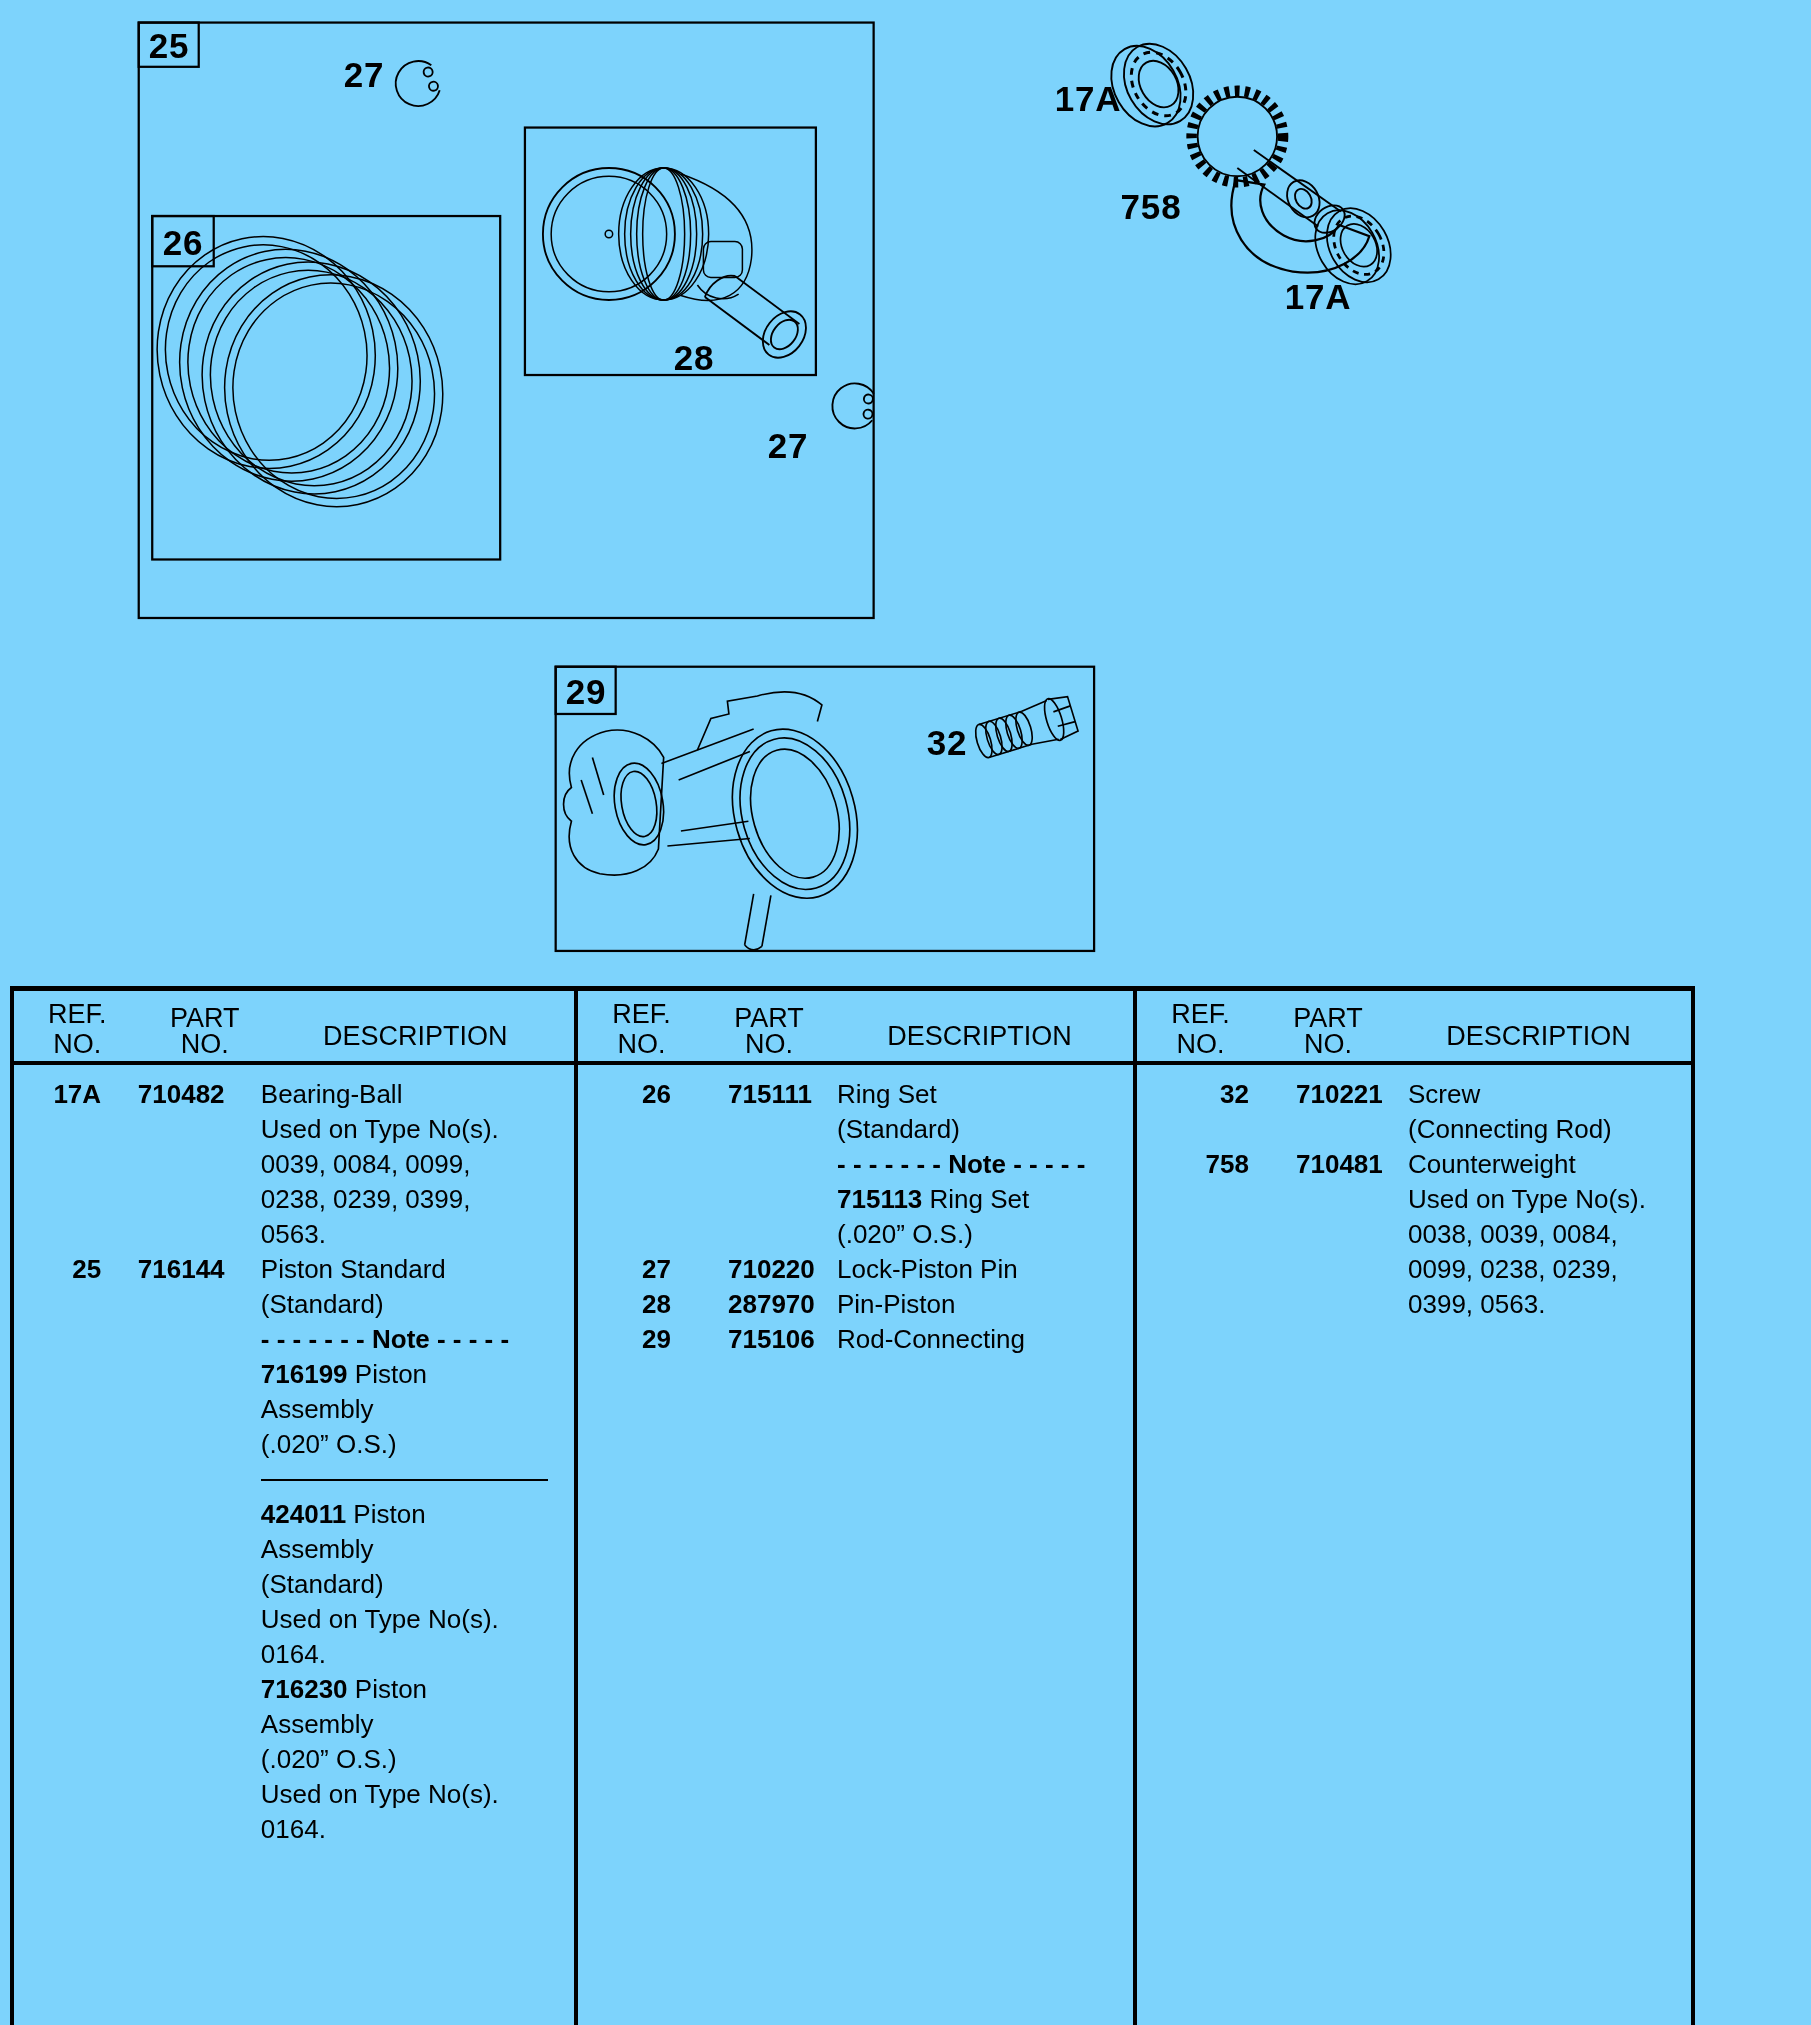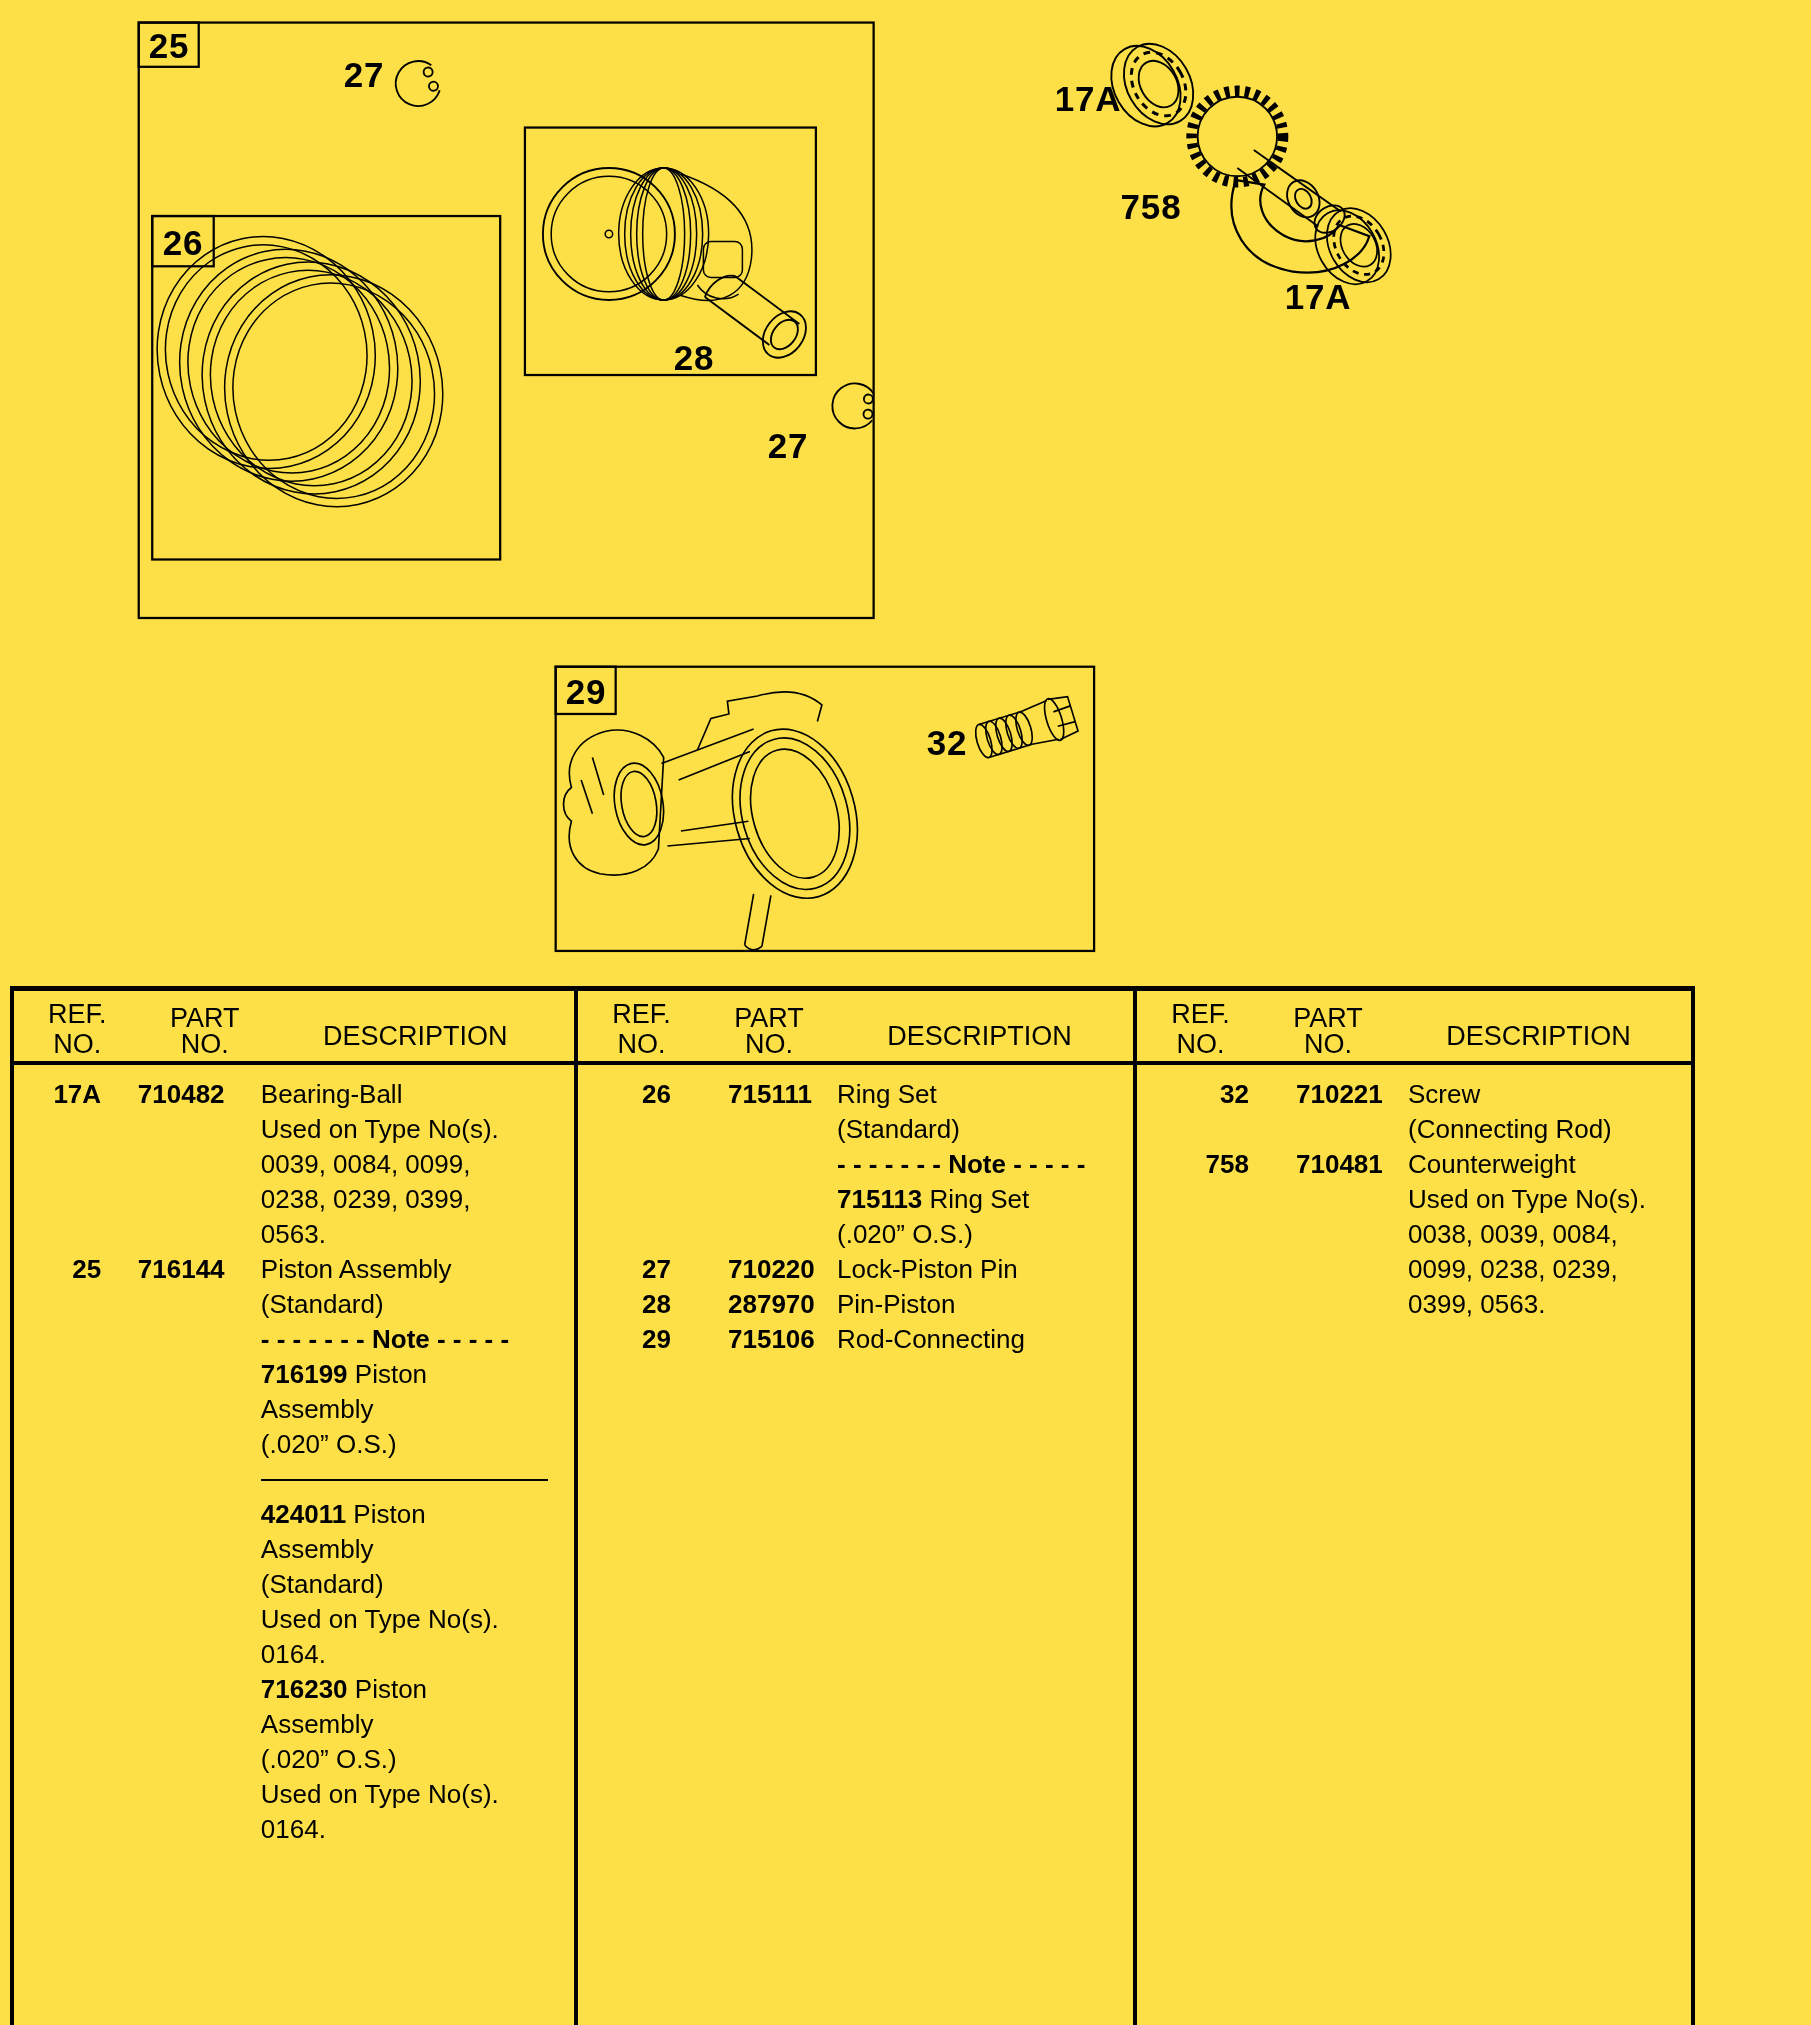--- a/index.html
+++ b/index.html
@@ -1,16 +1,16 @@
 <!DOCTYPE html>
 <html style="font-size:12px"><head>
 <meta charset="utf-8">
 <style>
   html,body{margin:0;padding:0;background:#ffffff;}
-  .page{position:relative;width:1811px;height:2025px;background:#fde047;overflow:hidden;
+  .page{position:relative;width:1811px;height:2025px;background:#7dd3fc;overflow:hidden;
         font-family:"Liberation Sans", sans-serif;color:#000;}
   svg{position:absolute;left:0;top:0;}
   .dlabel{position:absolute;font-weight:bold;font-size:35px;line-height:1;
           transform:translate(-50%,-50%);letter-spacing:0.8px;white-space:nowrap;}
   
   .tline{position:absolute;background:#000;}
   .col{position:absolute;}
   .hdr{position:absolute;font-size:27px;line-height:30px;}
   .hdr span{position:absolute;display:block;text-align:center;white-space:nowrap;}
   .h-ref1{left:15px;top:0;width:105px;}
@@ -212,21 +212,21 @@
           <span class="desc"><span class="pre"></span><span class="txt">0238, 0239, 0399,</span></span>
         </div>
         <div class="ln">
           <span class="ref-no"></span>
           <span class="part-no"></span>
           <span class="desc"><span class="pre"></span><span class="txt">0563.</span></span>
         </div>
         <div class="ln">
           <span class="ref-no">25</span>
           <span class="part-no">716144</span>
-          <span class="desc"><span class="pre"></span><span class="txt">Piston Assembly</span></span>
+          <span class="desc"><span class="pre"></span><span class="txt">Piston Standard</span></span>
         </div>
         <div class="ln">
           <span class="ref-no"></span>
           <span class="part-no"></span>
           <span class="desc"><span class="pre"></span><span class="txt">(Standard)</span></span>
         </div>
         <div class="ln">
           <span class="ref-no"></span>
           <span class="part-no"></span>
           <span class="desc"><span class="pre">- - - - - - -  Note  - - - - -</span><span class="txt"></span></span>

